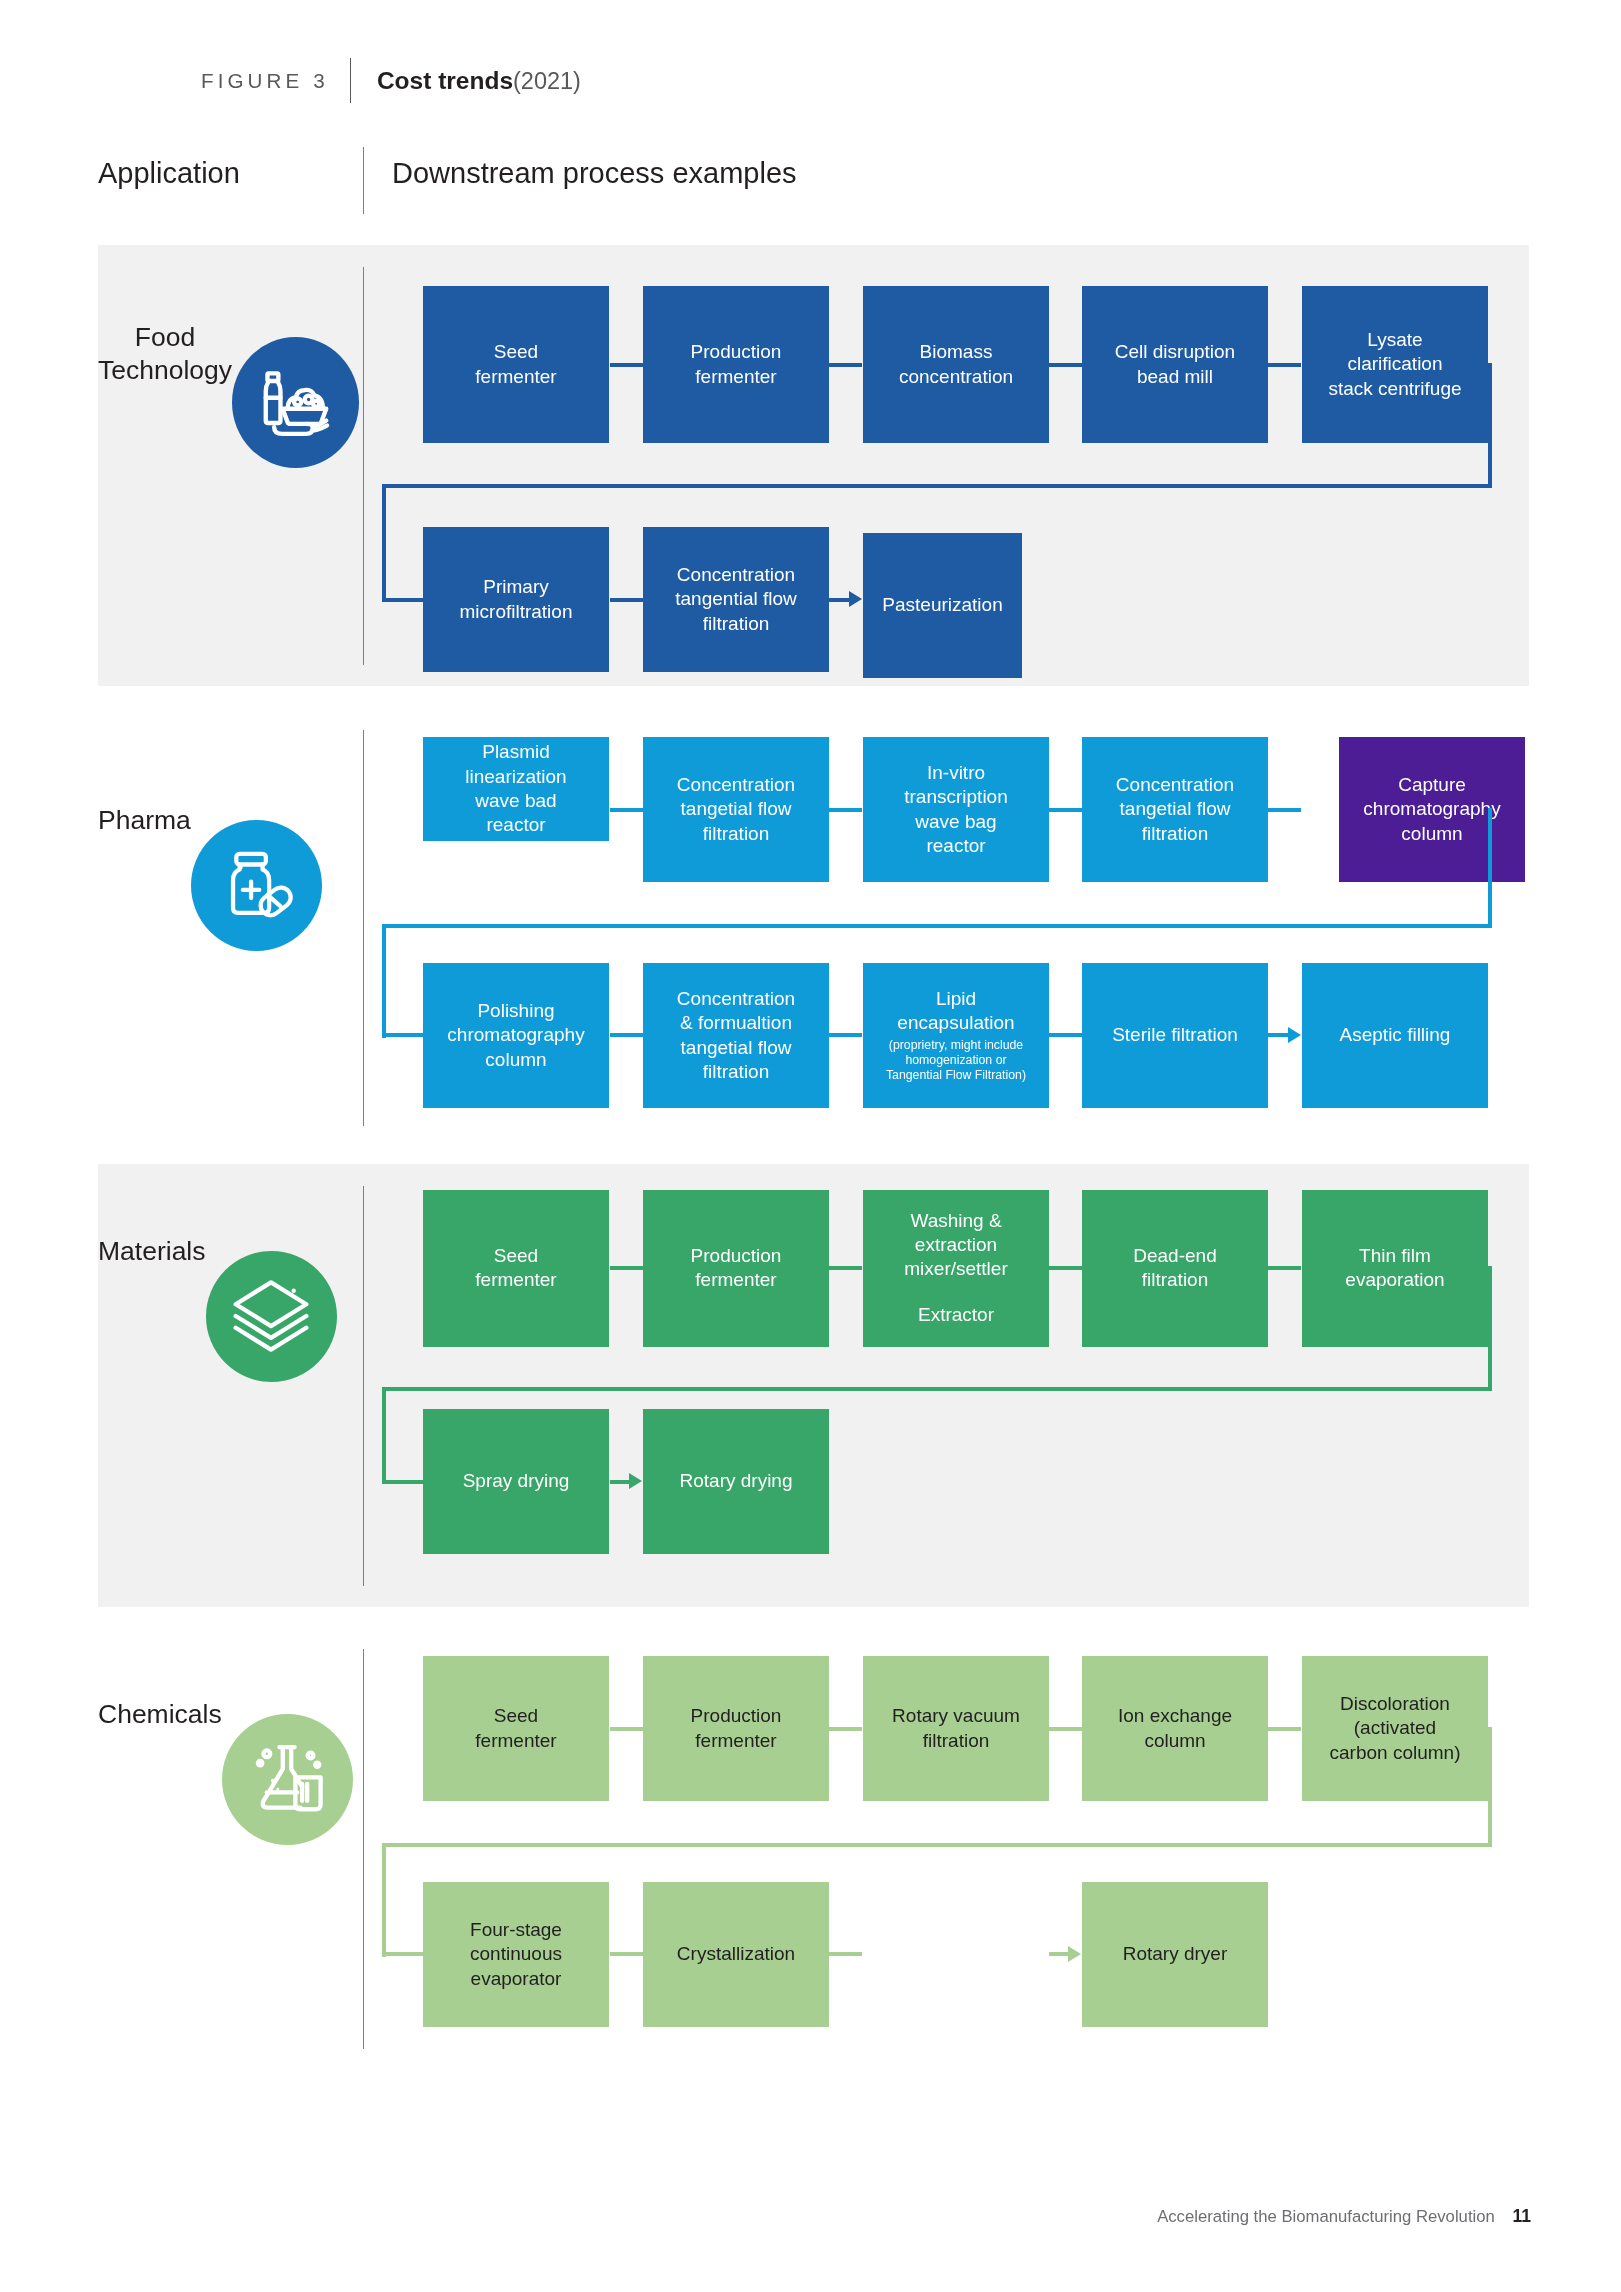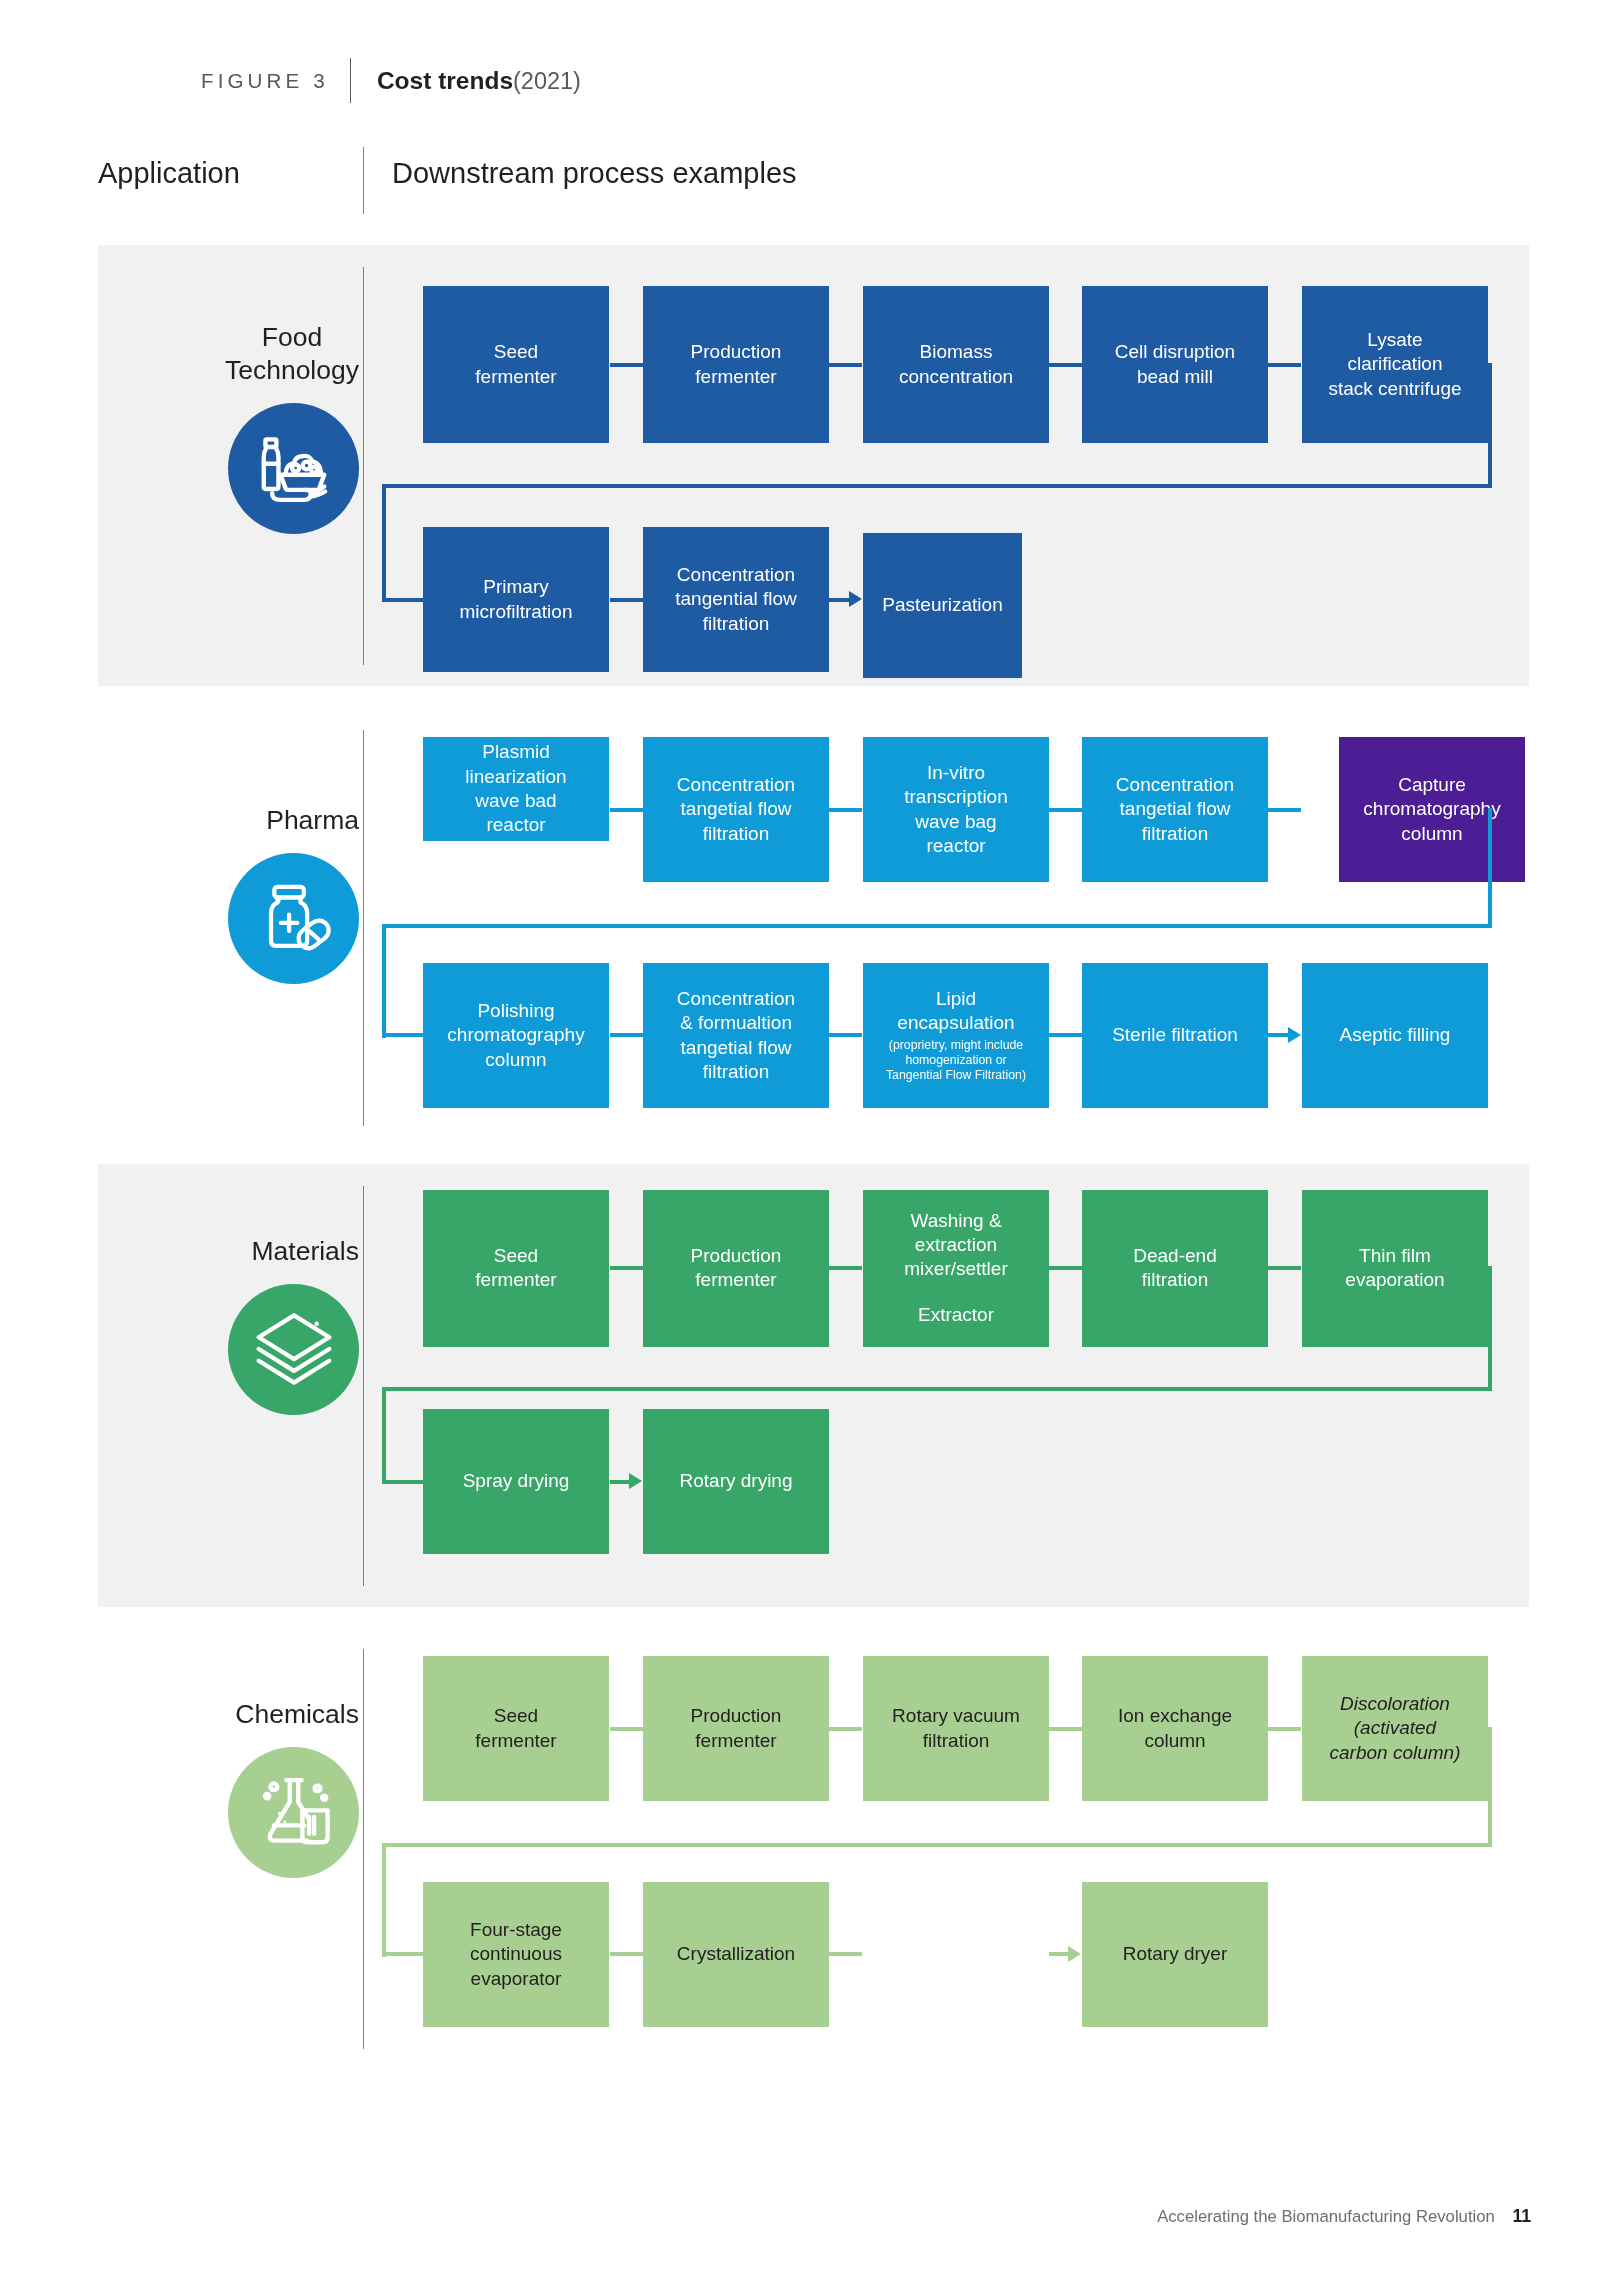--- a/index.html
+++ b/index.html
@@ -113,22 +113,22 @@
     width: 1px;
     background: #7e7f81;
   }
 
   
   .app-cell {
     position: absolute;
     left: 0;
     width: 261px;
     display: flex;
-    flex-direction: column;
-    align-items: flex-end;
+    flex-direction: row;
+    align-items: flex-start;
   }
   .app-label {
     font-size: 26.5px;
     color: #231f20;
     text-align: center;
     line-height: 1.25;
     font-weight: 400;
     white-space: pre-line;
   }
   .app-icon {
@@ -404,21 +404,21 @@
             </div>
           </div>
           <div class="pbox" style="left: 325px; top: 29px; width: 186px; height: 145px; background: rgb(166, 207, 145); color: rgb(35, 31, 32);"><div>Seed
 fermenter</div></div>
           <div class="pbox" style="left: 545px; top: 29px; width: 186px; height: 145px; background: rgb(166, 207, 145); color: rgb(35, 31, 32);"><div>Production
 fermenter</div></div>
           <div class="pbox" style="left: 765px; top: 29px; width: 186px; height: 145px; background: rgb(166, 207, 145); color: rgb(35, 31, 32);"><div>Rotary vacuum
 filtration</div></div>
           <div class="pbox" style="left: 984px; top: 29px; width: 186px; height: 145px; background: rgb(166, 207, 145); color: rgb(35, 31, 32);"><div>Ion exchange
 column</div></div>
-          <div class="pbox" style="left: 1204px; top: 29px; width: 186px; height: 145px; background: rgb(166, 207, 145); color: rgb(35, 31, 32); font-style: italic;"><div>Discoloration
+          <div class="pbox" style="left: 1204px; top: 29px; width: 186px; height: 145px; background: rgb(166, 207, 145); color: rgb(35, 31, 32);"><div>Discoloration
 (activated
 carbon column)</div></div>
           <div class="pbox" style="left: 325px; top: 255px; width: 186px; height: 145px; background: rgb(166, 207, 145); color: rgb(35, 31, 32);"><div>Four-stage
 continuous
 evaporator</div></div>
           <div class="pbox" style="left: 545px; top: 255px; width: 186px; height: 145px; background: rgb(166, 207, 145); color: rgb(35, 31, 32);"><div>Crystallization</div></div>
           <div class="pbox" style="left: 984px; top: 255px; width: 186px; height: 145px; background: rgb(166, 207, 145); color: rgb(35, 31, 32);"><div>Rotary dryer</div></div>
           <div class="conn h" style="left: 512px; top: 100px; width: 33px; background: rgb(166, 207, 145);"></div>
           <div class="conn h" style="left: 731px; top: 100px; width: 33px; background: rgb(166, 207, 145);"></div>
           <div class="conn h" style="left: 951px; top: 100px; width: 33px; background: rgb(166, 207, 145);"></div>

